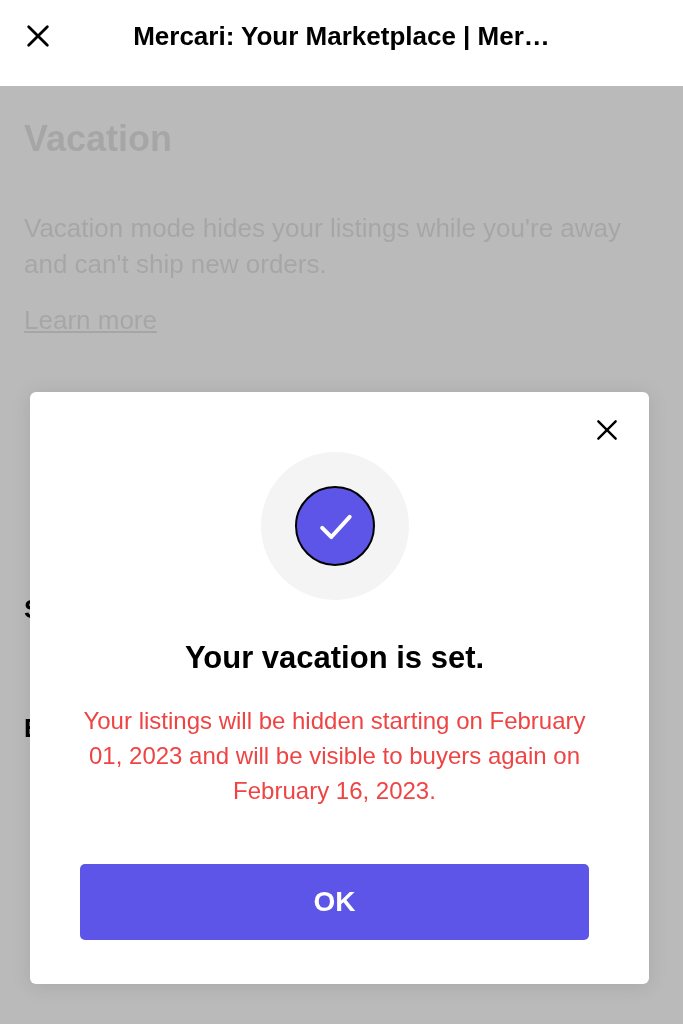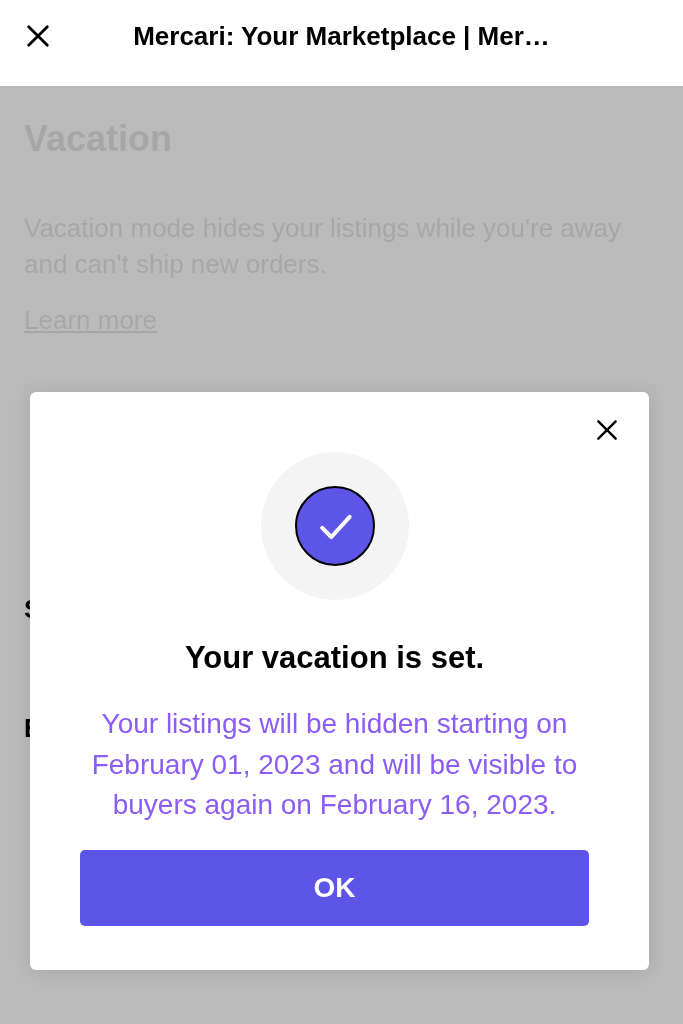--- a/index.html
+++ b/index.html
@@ -115,26 +115,26 @@
       justify-content: center;
     }
     .modal-title {
       font-size: 31px;
       font-weight: 800;
       text-align: center;
       margin-bottom: 28px;
       color: #000;
     }
     .modal-body {
-      font-size: 28px;
+      font-size: 24px;
       line-height: 1.45;
       text-align: center;
-      color: #8b5cf6;
+      color: #ef4444;
       padding: 0 18px;
-      margin-bottom: 24px;
+      margin-bottom: 56px;
     }
     .ok-button {
       display: block;
       width: 92%;
       margin: 4px auto;
       background: #5d54e8;
       color: #fff;
       font-size: 28px;
       font-weight: 600;
       border: none;

